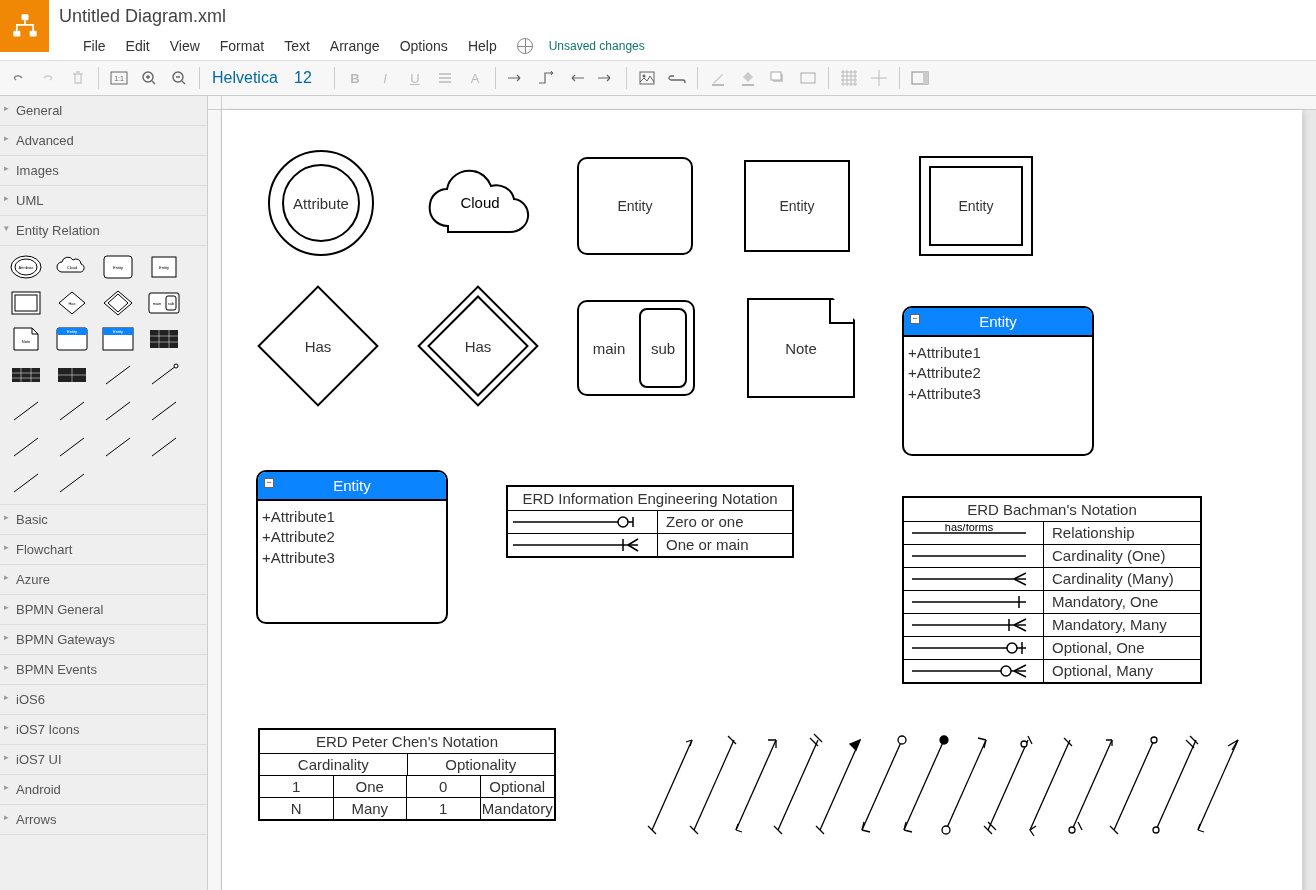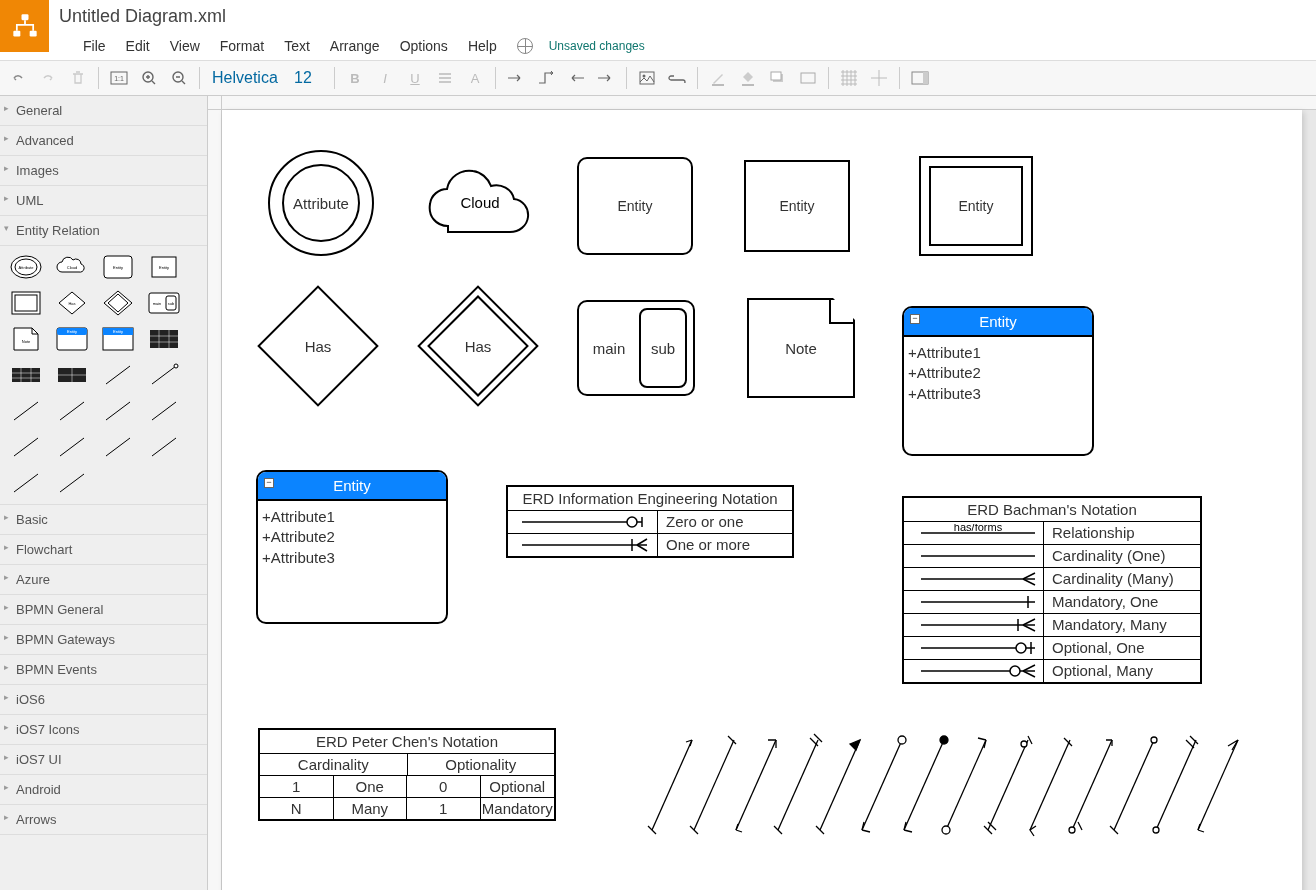--- a/index.html
+++ b/index.html
@@ -49,21 +49,21 @@
   .diamond .rot2{position:absolute;top:24px;left:24px;width:72px;height:72px;border:2px solid #000;background:#fff;transform:rotate(45deg);}
   .diamond .lbl{position:absolute;inset:0;display:flex;align-items:center;justify-content:center;font-size:15px;}
   .entity-card{border:2px solid #000;border-radius:12px;background:#fff;overflow:hidden;}
   .entity-card .hd{background:#0b84ff;color:#fff;text-align:center;padding:5px 0;font-size:15px;border-bottom:2px solid #000;position:relative;}
   .entity-card .hd .minus{position:absolute;left:6px;top:6px;width:10px;height:10px;background:#fff;border:1px solid #666;font-size:9px;line-height:7px;text-align:center;color:#333;}
   .entity-card .bd{padding:6px 4px;font-size:15px;line-height:1.35;}
   .erd-table{border:2px solid #000;background:#fff;font-size:15px;}
   .erd-table .hdr{text-align:center;padding:3px 0;border-bottom:1px solid #000;}
   .erd-table .row{display:flex;border-bottom:1px solid #000;}
   .erd-table .row:last-child{border-bottom:none;}
-  .erd-table .row .sym{flex:0 0 150px;border-right:1px solid #000;display:flex;align-items:center;justify-content:flex-end;padding:2px 0;}
+  .erd-table .row .sym{flex:0 0 150px;border-right:1px solid #000;display:flex;align-items:center;justify-content:flex-start;padding:2px 0;}
   .erd-table .row .txt{flex:1;padding:2px 8px;}
   .chen-table{border:2px solid #000;background:#fff;font-size:15px;}
   .chen-table .hdr{text-align:center;padding:3px 0;border-bottom:1px solid #000;}
   .chen-table .subhdr{display:flex;border-bottom:1px solid #000;align-items:center;}
   .chen-table .subhdr>div{flex:1;text-align:center;padding:2px 0;}
   .chen-table .subhdr>div:first-child{border-right:1px solid #000;}
   .chen-table .trow{display:flex;border-bottom:1px solid #000;}
   .chen-table .trow:last-child{border-bottom:none;}
   .chen-table .trow>div{flex:0 0 25%;text-align:center;padding:2px 0;border-right:1px solid #000;}
   .chen-table .trow>div:last-child{border-right:none;}
@@ -494,21 +494,21 @@
           <div class="txt">Zero or one</div>
         </div>
       <div class="row">
           <div class="sym">
             <svg width="140" height="18">
               <line x1="5" y1="9" x2="130" y2="9" stroke="#000" stroke-width="1.5"></line>
               <line x1="115" y1="3" x2="115" y2="15" stroke="#000" stroke-width="1.5"></line>
               <path d="M120 9l10-6M120 9l10 6" stroke="#000" stroke-width="1.5"></path>
             </svg>
           </div>
-          <div class="txt">One or more</div>
+          <div class="txt">One or main</div>
         </div>
     </div>
 
     <div class="el erd-table" style="left:680px;top:386px;width:300px">
       <div class="hdr">ERD Bachman's Notation</div>
       <div class="row">
           <div class="sym" style="flex-basis:140px">
             <svg width="130" height="18">
               <line x1="8" y1="9" x2="122" y2="9" stroke="#000" stroke-width="1.5"></line>
               <text x="65" y="7" font-size="11" text-anchor="middle">has/forms</text>

